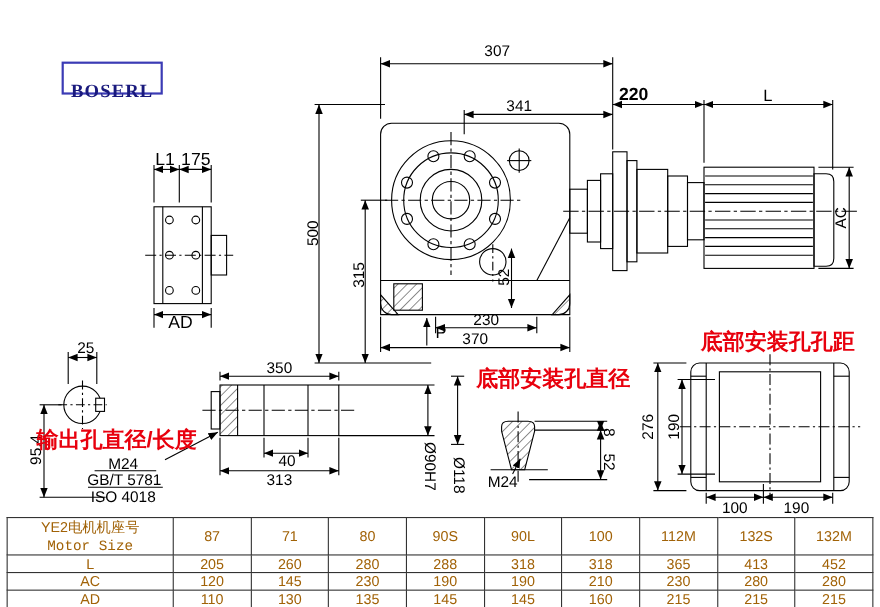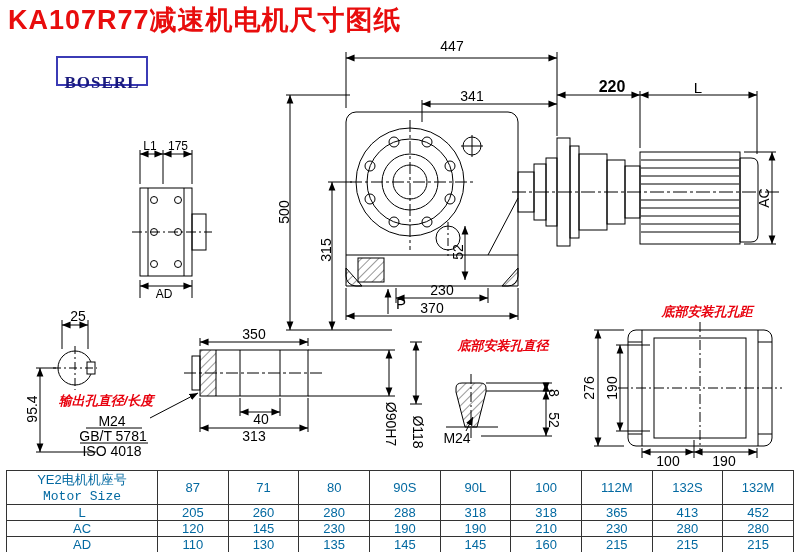--- a/index.html
+++ b/index.html
@@ -8,26 +8,26 @@
   .art{position:absolute;left:0;top:0;}
   .title{position:absolute;left:8px;top:2px;font-size:27px;font-weight:bold;
          color:#e80d0d;letter-spacing:1px;white-space:nowrap;}
   .logo{position:absolute;left:56px;top:56px;width:88px;height:26px;border:2px solid #3b3bb5;
         display:flex;align-items:center;justify-content:center;background:#fff;}
   .logo span{color:#19197d;font:bold 17px "Liberation Serif",serif;letter-spacing:1px;margin-top:24px;}
   .lbl{position:absolute;transform:translate(-50%,-50%);font-size:14px;color:#000;
        white-space:nowrap;line-height:1;}
   .rot{transform:translate(-50%,-50%) rotate(-90deg);}
   .rot90{transform:translate(-50%,-50%) rotate(90deg);}
-  .big{font-size:16px;font-weight:bold;margin-left:36px;}
+  .big{font-size:16px;font-weight:bold;}
   .med{font-size:15px;}
-  .sm{font-size:12px;}
-  .red{color:#e8000d;font-weight:bold;font-size:13px;font-style:italic;}
+  .sm{font-size:16px;}
+  .red{color:#e8000d;font-weight:bold;font-size:20px;}
   .size-table{position:absolute;left:6px;top:470px;width:788px;border-collapse:collapse;
-              table-layout:fixed;background:#fff;font-size:13px;color:#0369a1;}
+              table-layout:fixed;background:#fff;font-size:13px;color:#a16207;}
   .size-table th,.size-table td{border:1px solid #333;text-align:center;padding:0;
               height:15px;font-weight:normal;}
   .size-table tr.hdr th{height:32px;}
   .size-table .c0{width:150px;}
   .size-table .en{font-family:Liberation Mono, monospace;font-size:13px;}
 </style>
 </head>
 <body>
 
 <div class="canvas">
@@ -216,26 +216,25 @@
       <line x1="620" y1="345" x2="620" y2="431" marker-start="url(#arr)" marker-end="url(#arr)"></line>
       <line x1="642" y1="448" x2="642" y2="458"></line>
           <line x1="694" y1="440" x2="694" y2="458"></line>
       <line x1="757" y1="448" x2="757" y2="458"></line>
       <line x1="642" y1="452" x2="694" y2="452" marker-start="url(#arr)" marker-end="url(#arr)"></line>
       <line x1="694" y1="452" x2="757" y2="452" marker-start="url(#arr)" marker-end="url(#arr)"></line>
     </g>
   </g>
 </svg>
 
-<div class="title">KA107R77减速机电机尺寸图纸</div>
 <div class="logo">
   <span>BOSERL</span>
 </div>
 
-<div class="lbl" style="left:452px;top:46px">447</div>
+<div class="lbl" style="left:452px;top:46px">307</div>
 <div class="lbl" style="left:472px;top:96px">341</div>
 <div class="lbl big" style="left:576px;top:87px">220</div>
 <div class="lbl med" style="left:698px;top:87px">L</div>
 <div class="lbl rot" style="left:284px;top:212px">500</div>
 <div class="lbl rot" style="left:326px;top:250px">315</div>
 <div class="lbl rot" style="left:764px;top:198px">AC</div>
 <div class="lbl rot" style="left:458px;top:252px">52</div>
 <div class="lbl" style="left:442px;top:290px">230</div>
 <div class="lbl" style="left:432px;top:308px">370</div>
 <div class="lbl med" style="left:401px;top:303px">P</div>

